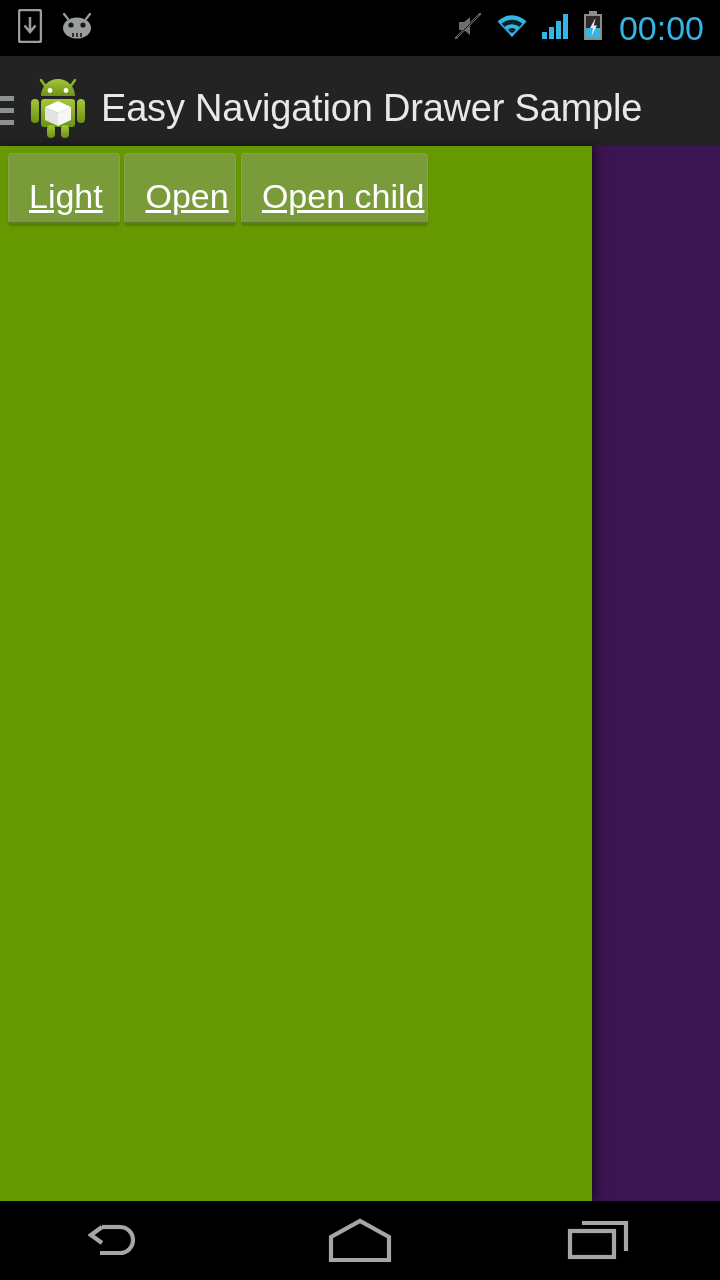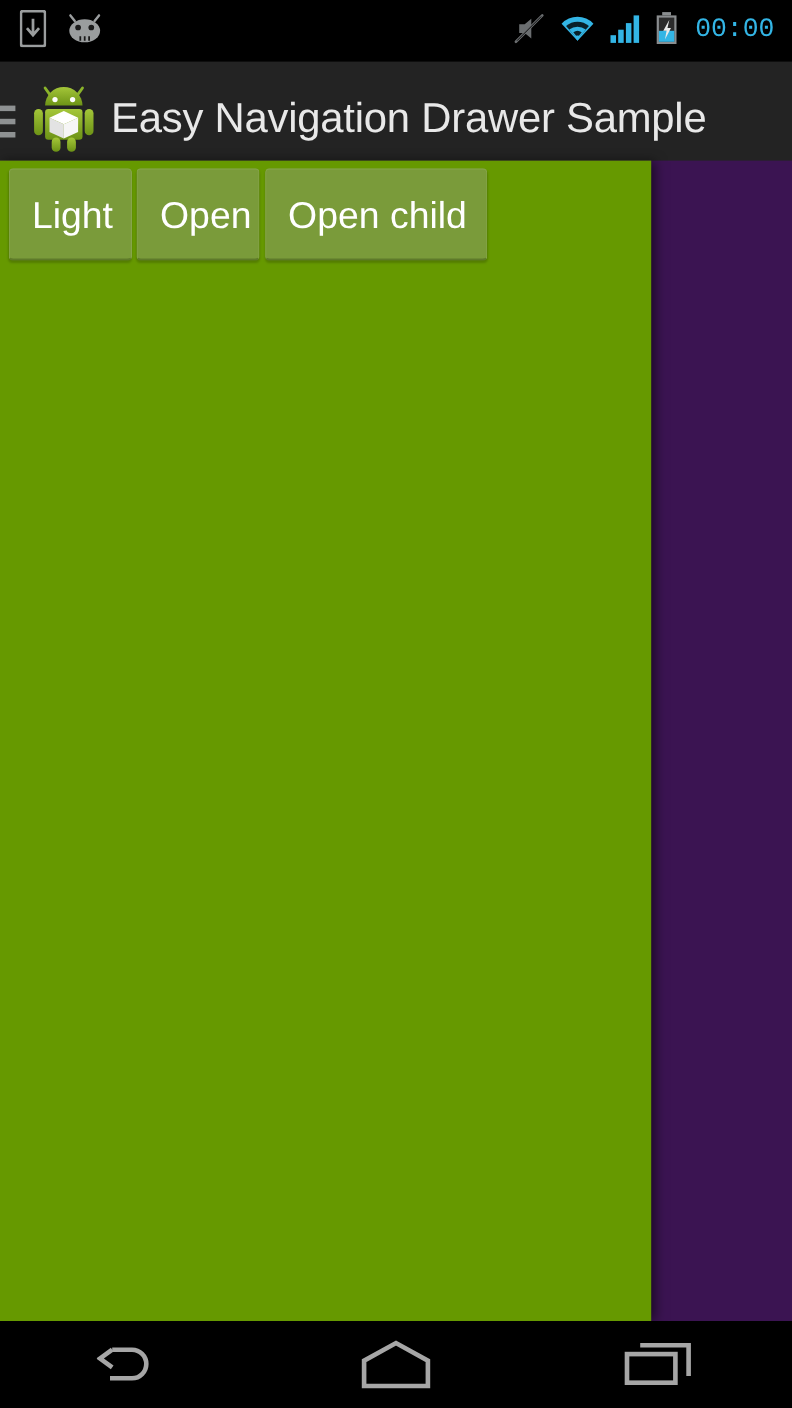--- a/index.html
+++ b/index.html
@@ -40,23 +40,23 @@
     gap: 18px;
   }
   .status-right {
     margin-left: auto;
     display: flex;
     align-items: center;
     gap: 12px;
   }
   .status-clock {
     color: #33b5e5;
-    font-size: 24px;
+    font-size: 34px;
     letter-spacing: 0px;
-    font-family: Liberation Mono, monospace;
+    font-family: Liberation Sans, sans-serif;
     line-height: 1;
     margin-left: 4px;
   }
   .sb-icon { display:block; }
 
   
   .action-bar {
     position: absolute;
     left: 0; top: 56px;
     width: 720px;
@@ -125,31 +125,32 @@
   .drawer-btn {
     display: inline-block;
     background: #7a9b3a;
     border: 1px solid #86a44c;
     border-bottom: 2px solid #5e7a2a;
     border-radius: 4px;
     color: #ffffff;
     font-size: 34px;
     line-height: 1;
     font-family: "Liberation Sans", sans-serif;
-    padding: 25px 18px 22px 20px;
+    padding: 25px 18px 9px 20px;
     margin: 0 0 13px 0;
     box-sizing: border-box;
     text-align: center;
     box-shadow: 0 2px 2px rgba(0,0,0,0.18);
     cursor: pointer;
     white-space: nowrap;
+    text-decoration: underline;
   }
   .drawer-btn.w-light { width: 112px; }
   .drawer-btn.w-dark  { width: 112px; }
-  .drawer-btn.w-open  { width: 202px; }
+  .drawer-btn.w-open  { width: 187px; }
   .drawer-buttons { display: block; }
 
   
   .nav-bar {
     position: absolute;
     left: 0; bottom: 0;
     width: 720px;
     height: 79px;
     background: #000000;
     display: flex;

